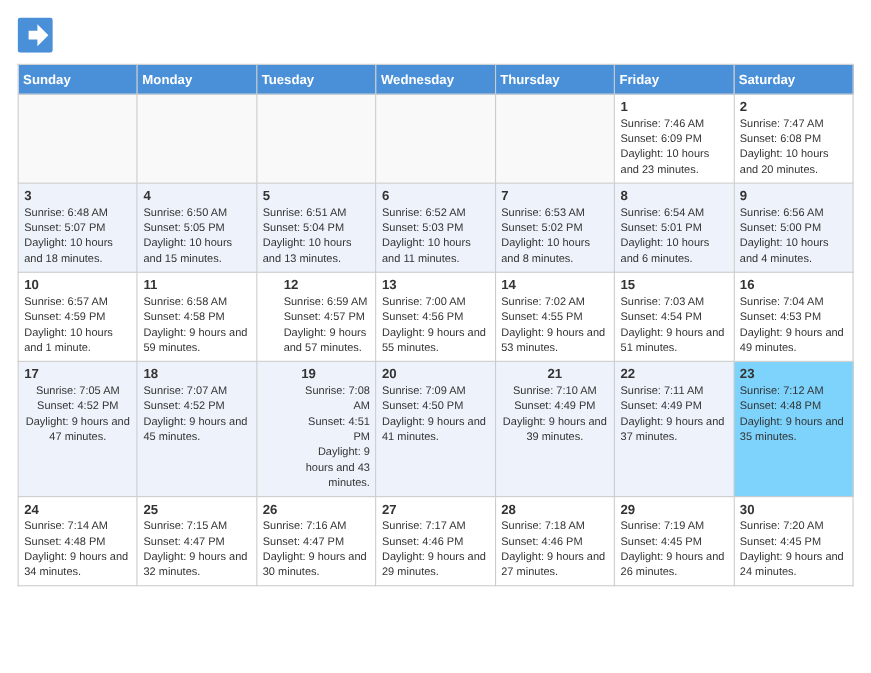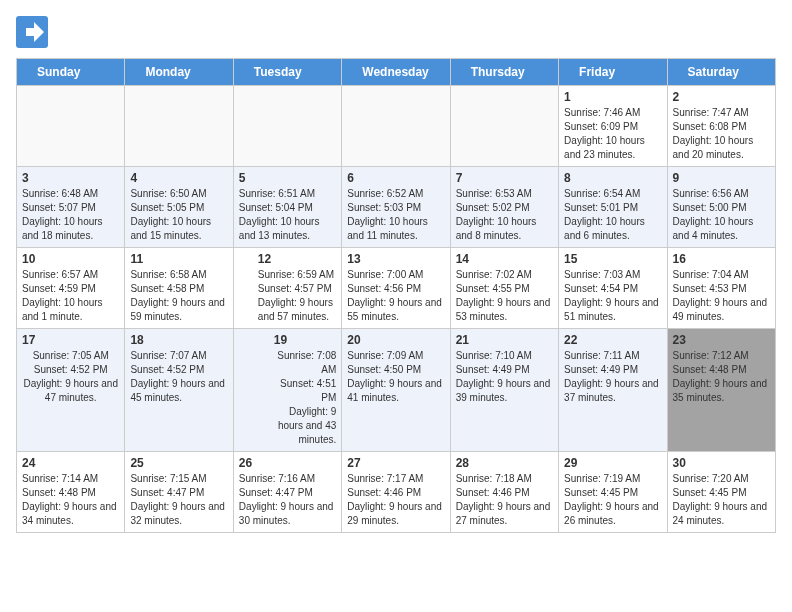--- a/index.html
+++ b/index.html
@@ -48,21 +48,21 @@
     }
     .calendar {
       width: 100%;
       border-collapse: collapse;
     }
     .calendar th {
       background-color: #4a90d9;
       color: #fff;
       font-size: 12px;
       font-weight: bold;
-      padding: 6px 20px;
+      padding: 6px 4px;
       text-align: left;
       border: 1px solid #ccc;
     }
     .calendar td {
       vertical-align: top;
       border: 1px solid #ccc;
       padding: 4px 5px;
       font-size: 10.5px;
       color: #333;
       width: calc(100% / 7);
@@ -253,33 +253,33 @@
           <div class="day-info" style="white-space: pre-line; text-align: right;">Sunrise: 7:08 AM
 Sunset: 4:51 PM
 Daylight: 9 hours and 43 minutes.</div>
         </td>
         <td style="background: rgb(238, 242, 250);">
           <span class="day-num">20</span>
           <div class="day-info" style="white-space: pre-line;">Sunrise: 7:09 AM
 Sunset: 4:50 PM
 Daylight: 9 hours and 41 minutes.</div>
         </td>
-        <td style="background: rgb(238, 242, 250);">
+        <td style="background: rgb(238, 242, 250); text-align: center;">
           <span class="day-num">21</span>
           <div class="day-info" style="white-space: pre-line;">Sunrise: 7:10 AM
 Sunset: 4:49 PM
 Daylight: 9 hours and 39 minutes.</div>
         </td>
         <td style="background: rgb(238, 242, 250);">
           <span class="day-num">22</span>
           <div class="day-info" style="white-space: pre-line;">Sunrise: 7:11 AM
 Sunset: 4:49 PM
 Daylight: 9 hours and 37 minutes.</div>
         </td>
-        <td style="background: #a3a3a3;">
+        <td style="background: #7dd3fc;">
           <span class="day-num">23</span>
           <div class="day-info" style="white-space: pre-line;">Sunrise: 7:12 AM
 Sunset: 4:48 PM
 Daylight: 9 hours and 35 minutes.</div>
         </td>
       </tr>
       <tr>
         <td style="background: rgb(255, 255, 255);">
           <span class="day-num">24</span>
           <div class="day-info" style="white-space: pre-line;">Sunrise: 7:14 AM

